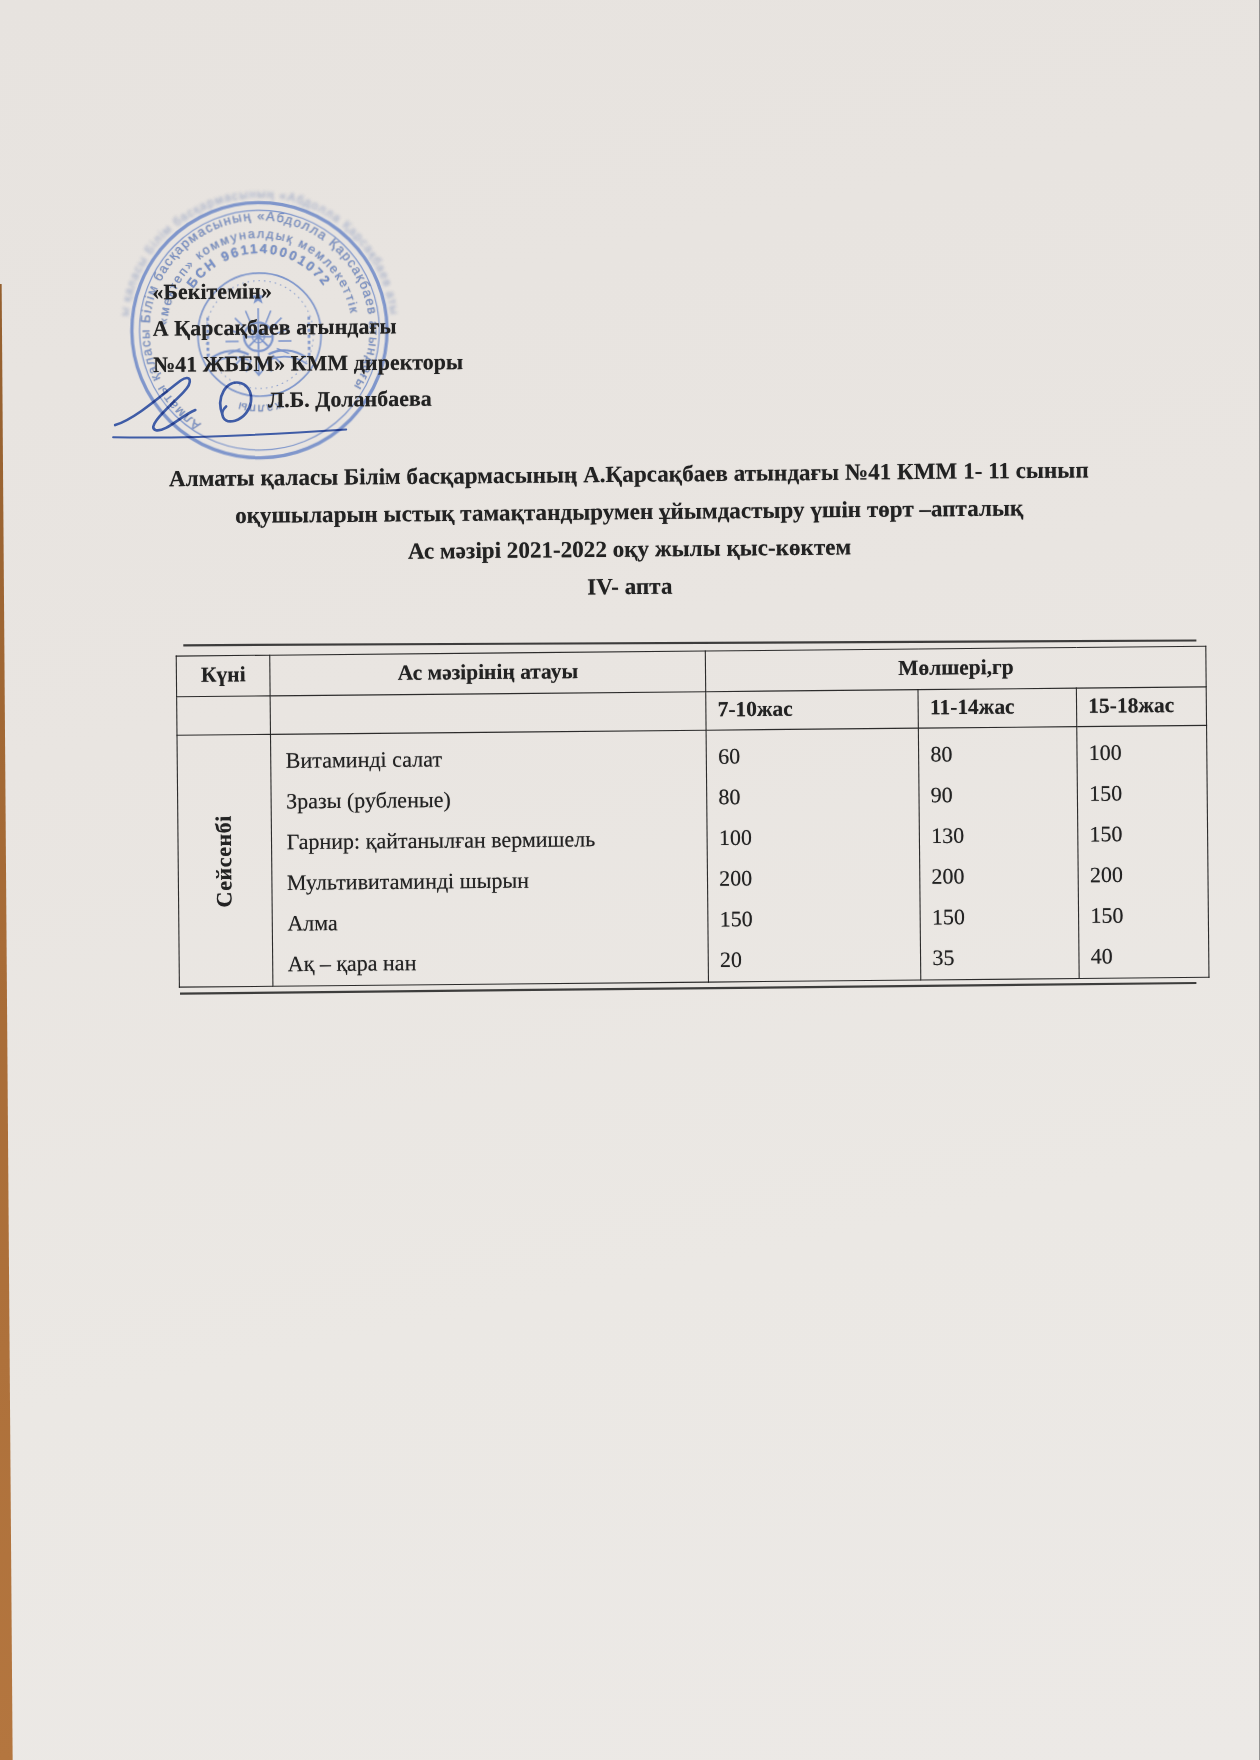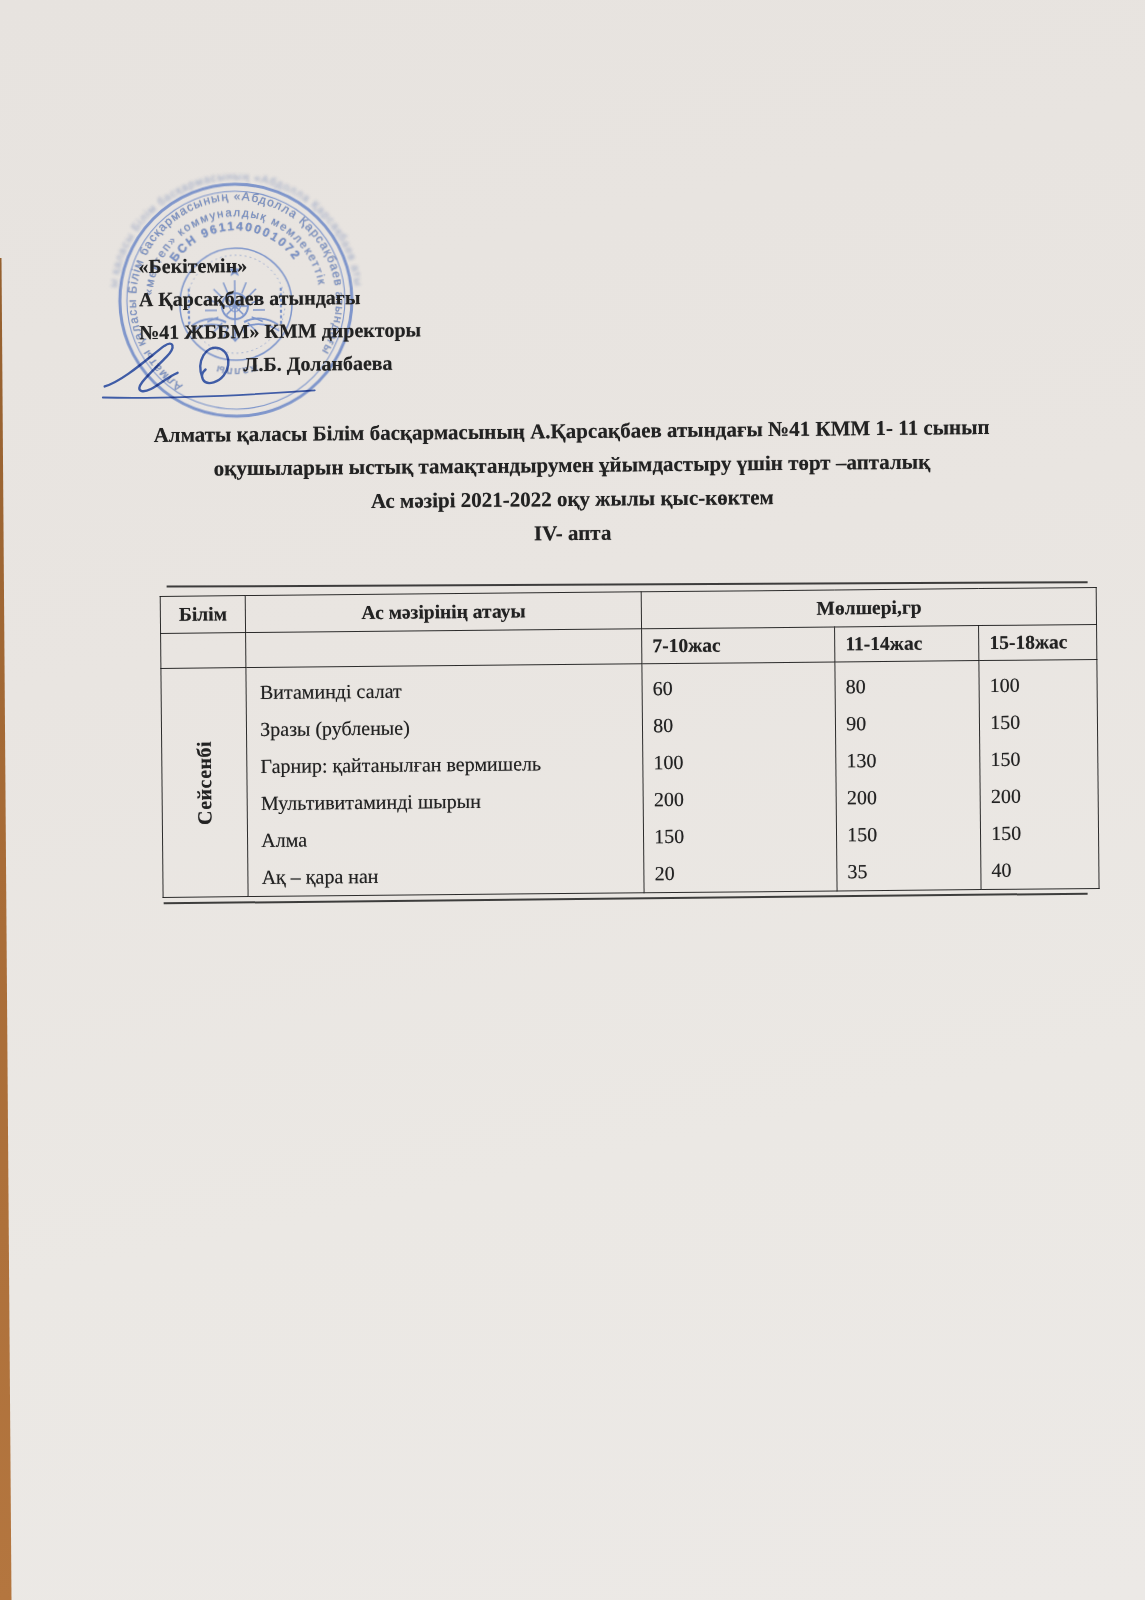--- a/index.html
+++ b/index.html
@@ -152,21 +152,21 @@
     <table class="menu-table">
       <colgroup>
         <col style="width:75px">
           <col style="width:396px">
           <col style="width:193px">
           <col style="width:144px">
           <col style="width:118px">
       </colgroup>
       <tbody>
           <tr class="h1">
-        <td>Білім</td>
+        <td>Күні</td>
         <td>Ас мәзірінің атауы</td>
         <td colspan="3">Мөлшері,гр</td>
       </tr>
       <tr class="h2">
         <td></td>
         <td></td>
         <td>
               <div class="pad">7-10жас</div>
             </td>
         <td>

